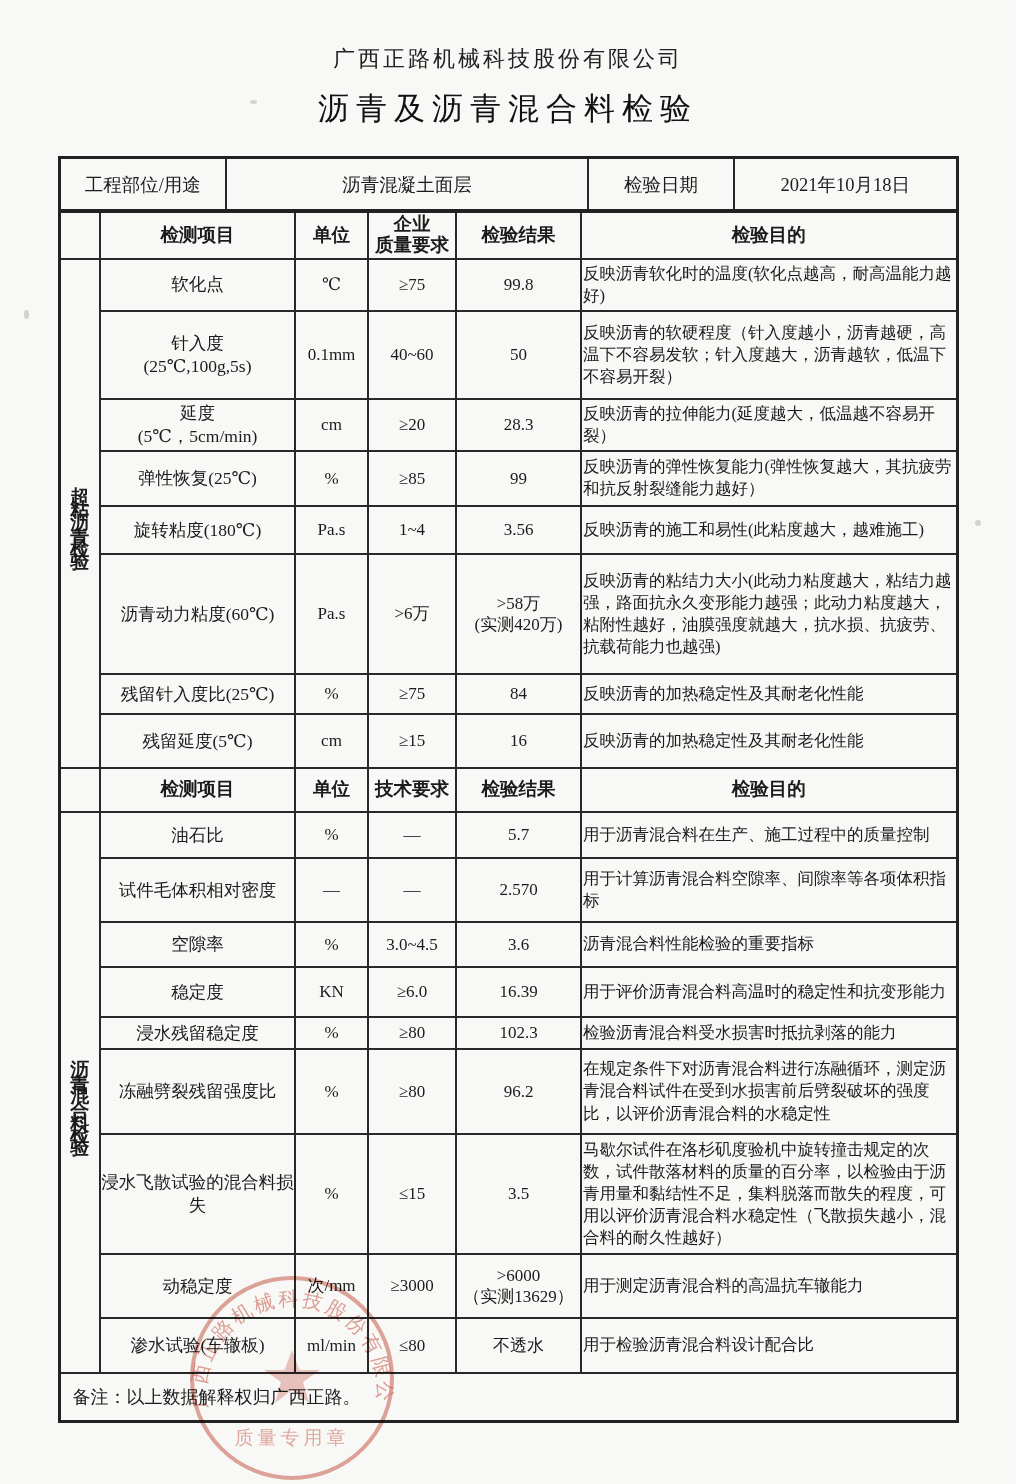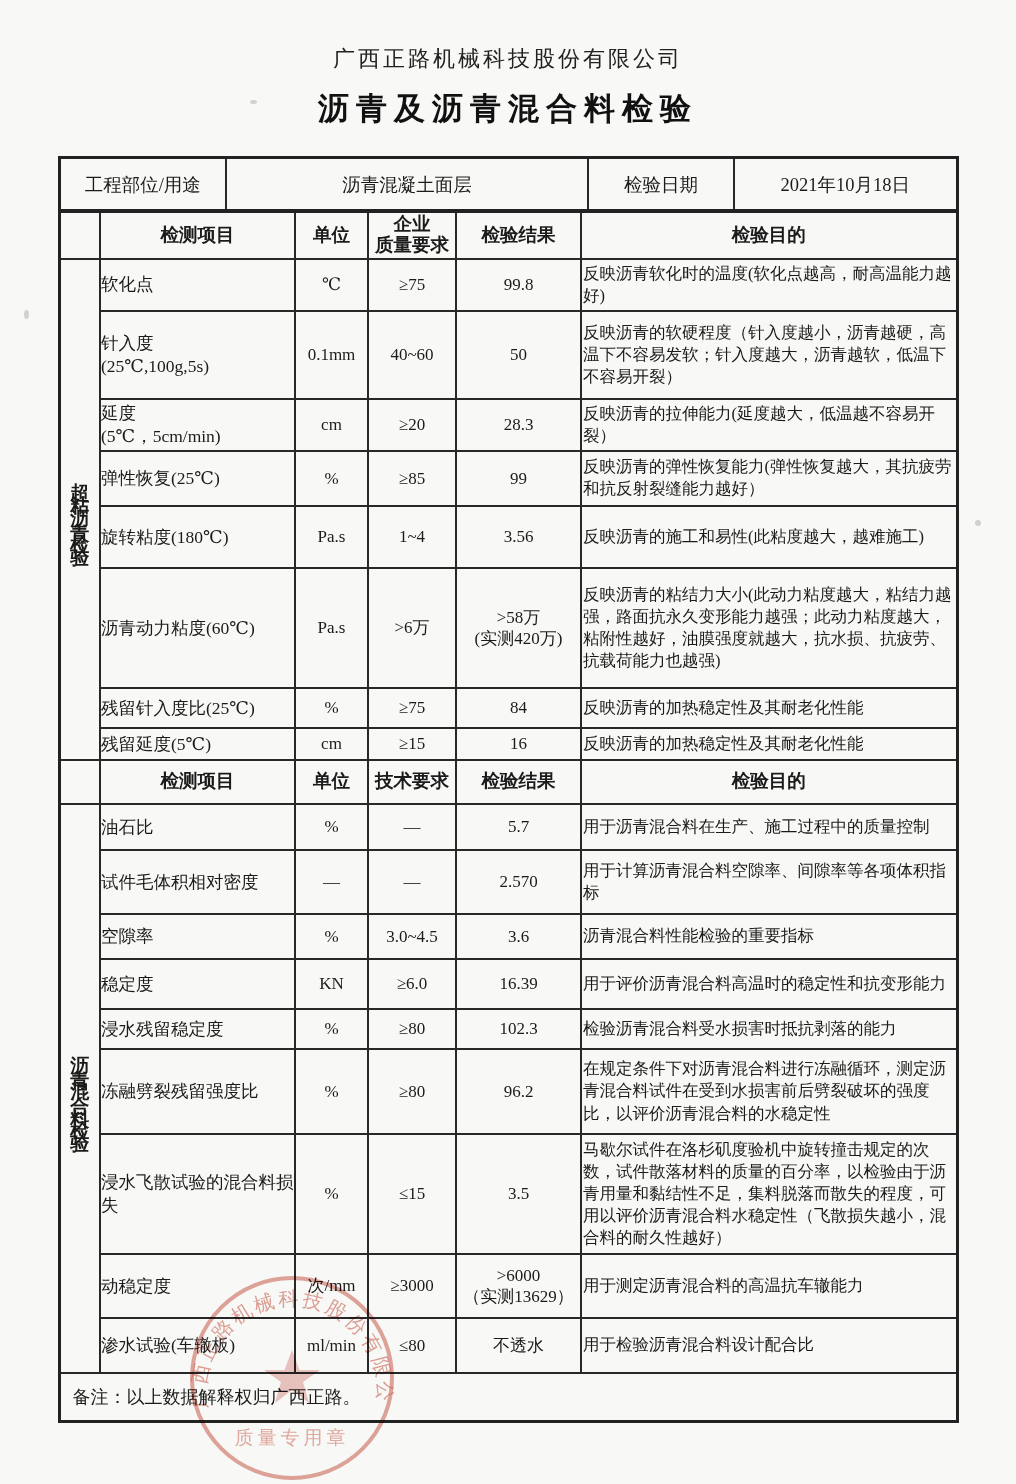--- a/index.html
+++ b/index.html
@@ -4,34 +4,34 @@
 <style>
   html,body{margin:0;padding:0;}
   body{
     width:1016px;height:1484px;position:relative;
     background:#f8f8f6;
     font-family:"Liberation Serif","DejaVu Serif",serif;
     color:#1b1b1b;overflow:hidden;
   }
   .doc-header{text-align:center;padding-top:44px;}
   .company{font-size:22px;letter-spacing:3px;color:#222;}
-  .title{font-size:31px;font-weight:bold;letter-spacing:7px;margin-top:14px;color:#111;}
+  .title{font-size:31px;font-weight:normal;letter-spacing:7px;margin-top:14px;color:#111;}
 
   .tbl{border-collapse:collapse;margin:0 auto;width:898px;table-layout:fixed;}
   .info-tbl{margin-top:26px;}
   .main-tbl{margin-top:-2px;}
   .tbl td{border:2px solid #282828;white-space:pre-line;}
   .tbl{border:3px solid #222;}
 
   .info-tbl td{height:48px;text-align:center;font-size:18.5px;vertical-align:middle;font-family:Liberation Serif, serif;}
   .info-tbl .two-line{line-height:1.25;font-size:18px;}
 
   .hdr td{font-size:18.5px;font-weight:600;text-align:center;vertical-align:middle;line-height:1.15;}
   .main-tbl td{vertical-align:middle;}
-  .ci{font-size:17.5px;line-height:1.3;padding:2px 0;}
+  .ci{text-align:center;font-size:17.5px;line-height:1.3;padding:2px 0;}
   .cu,.cq,.cr{text-align:center;font-size:17px;line-height:1.25;padding:2px 2px;}
   .cp{text-align:left;font-size:16.5px;line-height:1.34;padding:3px 1px;}
   .vlabel{text-align:center;vertical-align:middle;}
   .vlabel span{writing-mode:vertical-lr;text-orientation:upright;letter-spacing:13px;
     font-size:19px;font-weight:600;display:inline-block;}
   .remark td{text-align:left;font-size:18px;padding:6px 12px;height:34px;}
 
   .stamp{position:absolute;left:186px;top:1272px;width:212px;height:212px;
     mix-blend-mode:multiply;opacity:.85;pointer-events:none;}
 
@@ -107,21 +107,21 @@
     <td class="cr">28.3</td>
     <td class="cp">反映沥青的拉伸能力(延度越大，低温越不容易开裂）</td>
   </tr>
   <tr style="height:55px">
     <td class="ci">弹性恢复(25℃)</td>
     <td class="cu">%</td>
     <td class="cq">≥85</td>
     <td class="cr">99</td>
     <td class="cp">反映沥青的弹性恢复能力(弹性恢复越大，其抗疲劳和抗反射裂缝能力越好）</td>
   </tr>
-  <tr style="height:62px">
+  <tr style="height:48px">
     <td class="ci">旋转粘度(180℃)</td>
     <td class="cu">Pa.s</td>
     <td class="cq">1~4</td>
     <td class="cr">3.56</td>
     <td class="cp">反映沥青的施工和易性(此粘度越大，越难施工)</td>
   </tr>
   <tr style="height:120px">
     <td class="ci">沥青动力粘度(60℃)</td>
     <td class="cu">Pa.s</td>
     <td class="cq">&gt;6万</td>
@@ -129,21 +129,21 @@
 (实测420万)</td>
     <td class="cp">反映沥青的粘结力大小(此动力粘度越大，粘结力越强，路面抗永久变形能力越强；此动力粘度越大，粘附性越好，油膜强度就越大，抗水损、抗疲劳、抗载荷能力也越强)</td>
   </tr>
   <tr style="height:40px">
     <td class="ci">残留针入度比(25℃)</td>
     <td class="cu">%</td>
     <td class="cq">≥75</td>
     <td class="cr">84</td>
     <td class="cp">反映沥青的加热稳定性及其耐老化性能</td>
   </tr>
-  <tr style="height:32px">
+  <tr style="height:54px">
     <td class="ci">残留延度(5℃)</td>
     <td class="cu">cm</td>
     <td class="cq">≥15</td>
     <td class="cr">16</td>
     <td class="cp">反映沥青的加热稳定性及其耐老化性能</td>
   </tr>
 
   <tr class="hdr" style="height:44px">
     <td></td>
     <td>检测项目</td>
@@ -175,21 +175,21 @@
     <td class="cr">3.6</td>
     <td class="cp">沥青混合料性能检验的重要指标</td>
   </tr>
   <tr style="height:50px">
     <td class="ci">稳定度</td>
     <td class="cu">KN</td>
     <td class="cq">≥6.0</td>
     <td class="cr">16.39</td>
     <td class="cp">用于评价沥青混合料高温时的稳定性和抗变形能力</td>
   </tr>
-  <tr style="height:40px">
+  <tr style="height:32px">
     <td class="ci">浸水残留稳定度</td>
     <td class="cu">%</td>
     <td class="cq">≥80</td>
     <td class="cr">102.3</td>
     <td class="cp">检验沥青混合料受水损害时抵抗剥落的能力</td>
   </tr>
   <tr style="height:85px">
     <td class="ci">冻融劈裂残留强度比</td>
     <td class="cu">%</td>
     <td class="cq">≥80</td>

